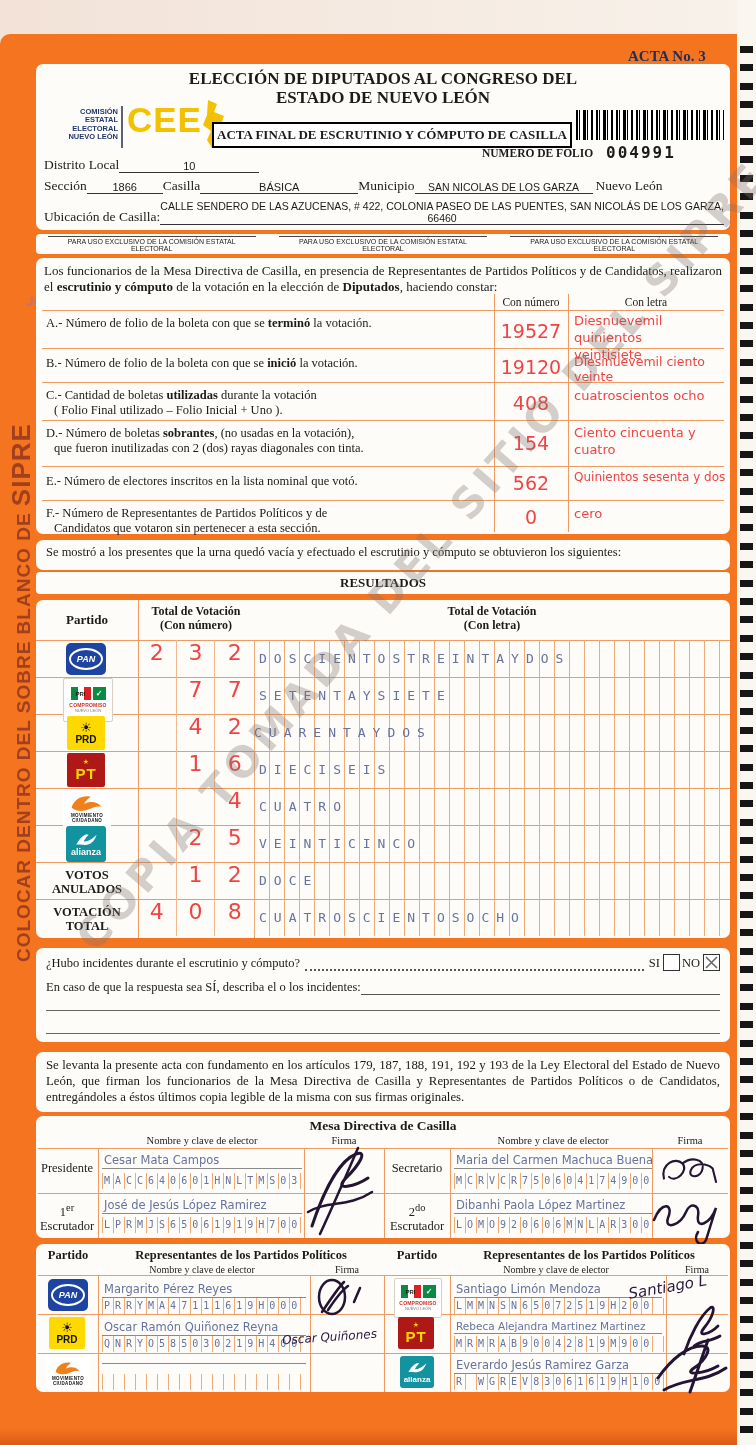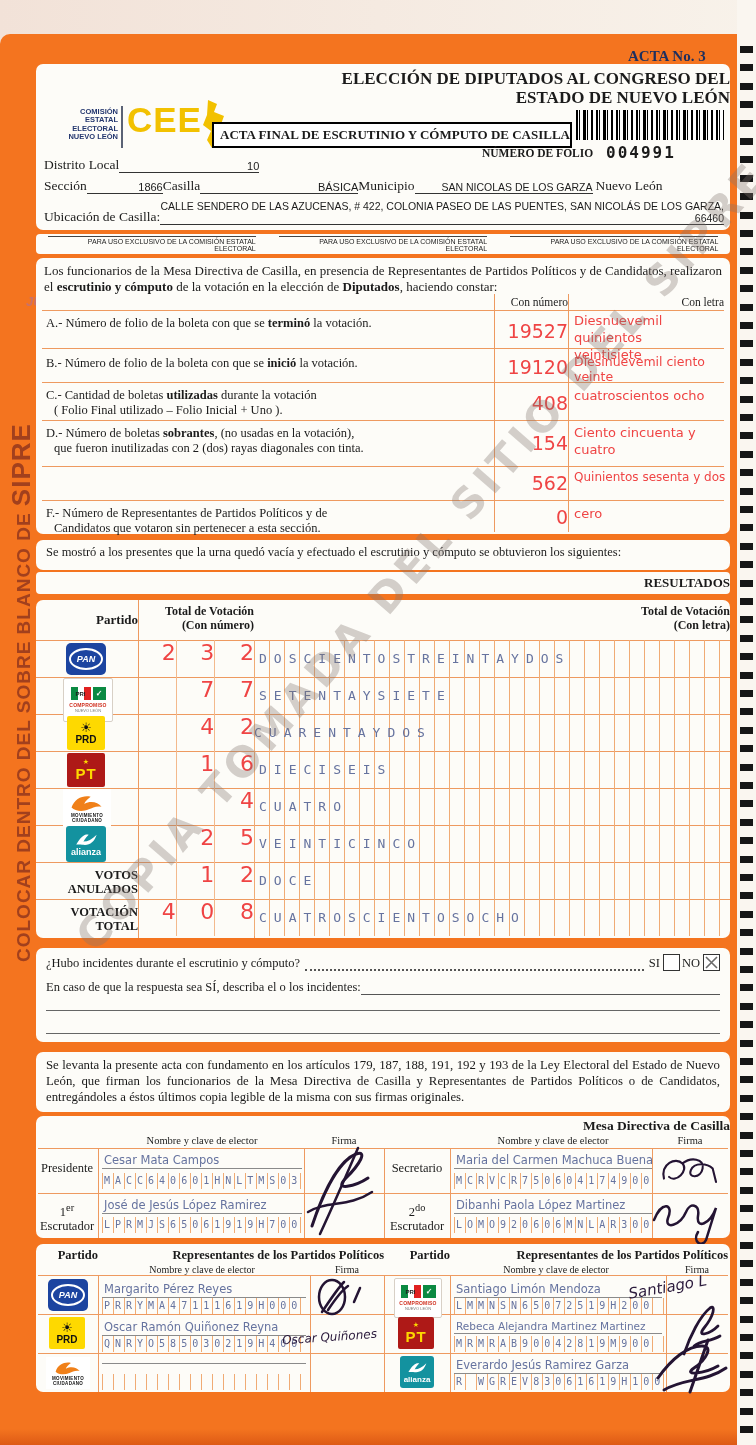--- a/index.html
+++ b/index.html
@@ -6,21 +6,21 @@
   body{width:756px;height:1445px;position:relative;overflow:hidden;
        background:linear-gradient(90deg,#f2e2d8,#f8f2ea);
        font-family:"Liberation Serif",serif;color:#1b1b1b}
   .abs{position:absolute}
   .sheet{position:absolute;left:0;top:34px;width:737px;height:1411px;background:#f4741f;border-radius:10px 0 0 0}
   .sheet-bottom{position:absolute;left:0;right:0;bottom:0;height:16px;background:linear-gradient(#f4741f,#dd5a15)}
   .panel{position:absolute;background:#fdfcf8;border-radius:7px}
   .ser{font-family:"Liberation Serif",serif}
   .san{font-family:"Liberation Sans",sans-serif}
   .b{font-weight:bold}
-  .cen{text-align:right}
+  .cen{text-align:center}
   .pre{white-space:pre-line}
   .hw{font-family:"DejaVu Sans",sans-serif;color:#ef4444}
   .hwm{font-family:"DejaVu Sans Mono",monospace;color:#66739f}
   .hw-dark{font-family:"DejaVu Sans",sans-serif;color:#2b1a3c;font-style:italic}
   .nm{font:11.5px "DejaVu Sans",sans-serif;color:#66739f;border-bottom:1px solid #8a8a8a;padding:0 2px 1px 2px;white-space:nowrap}
   .clv{font-family:"DejaVu Sans Mono",monospace;color:#66739f;font-size:10px;letter-spacing:5px;white-space:nowrap;padding-left:2px;line-height:16px}
   .comb11{background-image:repeating-linear-gradient(90deg,#f0ab74 0 1px,rgba(0,0,0,0) 1px 11px);height:16px}
   .comb15{background-image:repeating-linear-gradient(90deg,#f0ab74 0 1px,rgba(0,0,0,0) 1px 15px)}
   .vline{position:absolute;width:1px;background:#ee9a60}
   .hline{position:absolute;height:1px;background:#ee9a60}
@@ -157,20 +157,23 @@
   <div class="abs hw" style="left:538px;top:130px;width:152px;font-size:13px">cuatroscientos ocho</div>
 
   <div class="abs lbl ser" style="left:10px;top:168px;width:440px">
     <span>D.- Número de boletas </span><b>sobrantes</b><span>, (no usadas en la votación),</span><br>
     <span style="padding-left:8px">que fueron inutilizadas con 2 (dos) rayas diagonales con tinta.</span>
   </div>
   <div class="abs hw cen" style="left:458px;top:174px;width:74px;font-size:19px">154</div>
   <div class="abs hw pre" style="left:538px;top:166px;width:152px;font-size:13px;line-height:17px">Ciento cincuenta y
 cuatro</div>
 
+  <div class="abs lbl ser" style="left:10px;top:216px;width:440px">
+    <span>E.- Número de electores inscritos en la lista nominal que votó.</span>
+  </div>
   <div class="abs hw cen" style="left:458px;top:214px;width:74px;font-size:19px">562</div>
   <div class="abs hw" style="left:538px;top:212px;width:152px;font-size:12px">Quinientos sesenta y dos</div>
 
   <div class="abs lbl ser" style="left:10px;top:248px;width:440px">
     <span>F.- Número de Representantes de Partidos Políticos y de</span><br>
     <span style="padding-left:8px">Candidatos que votaron sin pertenecer a esta sección.</span>
   </div>
   <div class="abs hw cen" style="left:458px;top:248px;width:74px;font-size:19px">0</div>
   <div class="abs hw" style="left:538px;top:248px;width:152px;font-size:13px">cero</div>
 </div>

